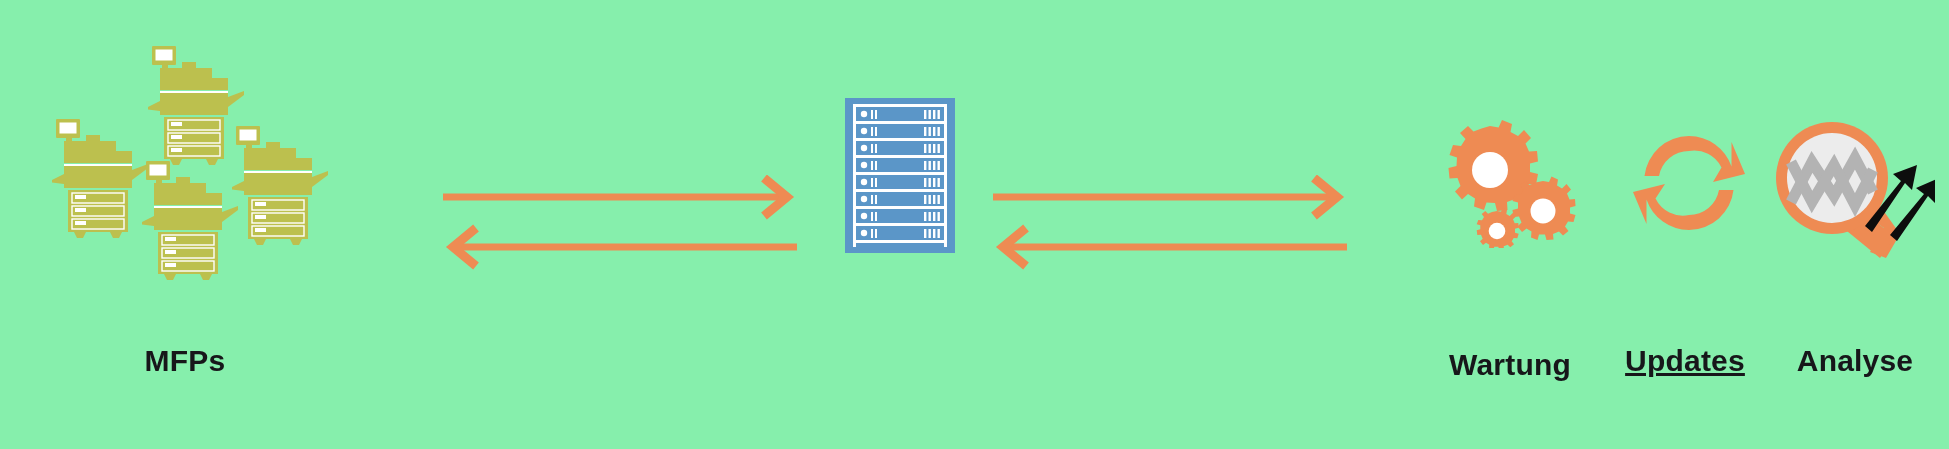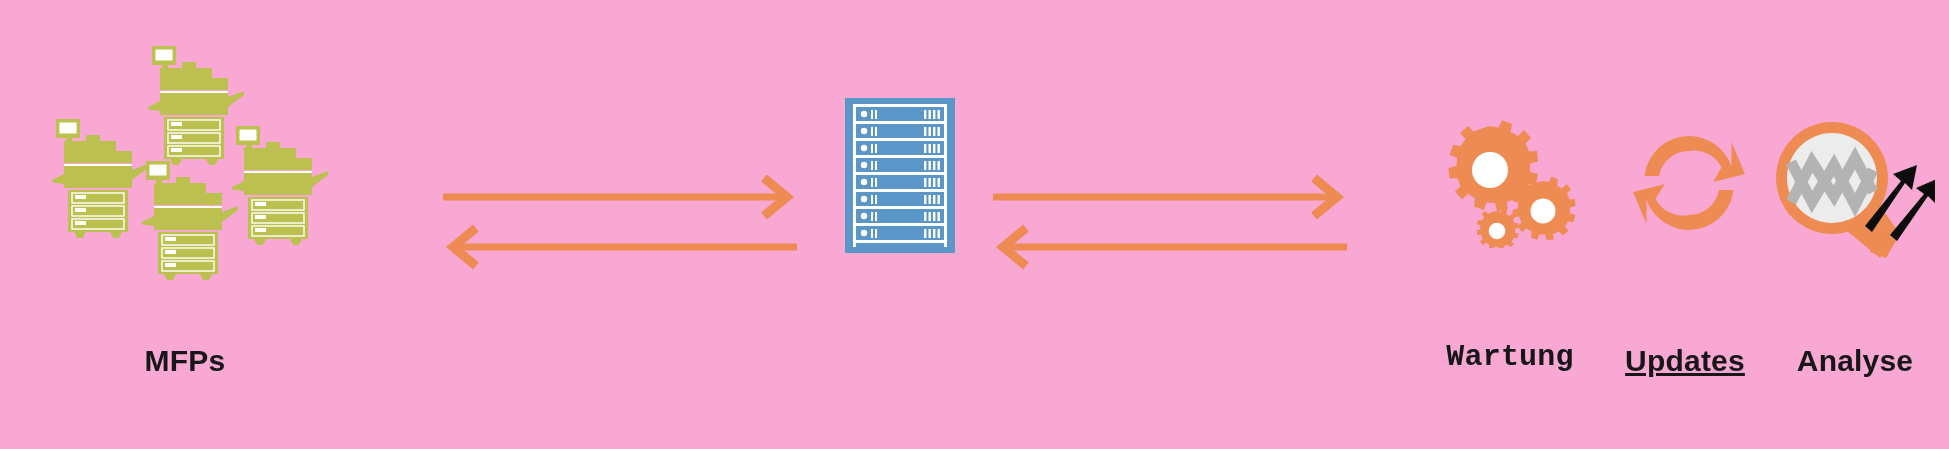--- a/index.html
+++ b/index.html
@@ -7,21 +7,21 @@
     padding: 0;
     background: #ffffff;
   }
   body {
     font-family: "Liberation Sans", sans-serif;
   }
   #canvas {
     position: relative;
     width: 1949px;
     height: 449px;
-    background: #f9a8d4;
+    background: #86efac;
     overflow: hidden;
   }
   .grp { position: absolute; }
 
   
   .label {
     position: absolute;
     font-family: "Liberation Sans", sans-serif;
     font-size: 30px;
     font-weight: 600;
@@ -280,21 +280,21 @@
             <path d="M0,-30 L6,-29 L8.5,-34.5 L15,-31.5 L14,-25.5 L19,-22.5 L23.5,-27 L28,-21.5 L24,-17.5 L26.5,-11.5 L32,-12 L32.5,-5 L27,-3.5 L27,2.5 L32.5,4 L30.5,11 L25,10.5 L22,15.5 L25.5,20 L20,24.5 L16,20.5 L10,23 L10.5,28.5 L3.5,29 L2,23.5 L-4,23.5 L-5.5,29 L-12,26.5 L-11.5,20.5 L-16.5,17.5 L-21,21 L-25.5,15.5 L-21.5,11.5 L-24,5.5 L-29.5,6 L-30.5,-1 L-25,-2.5 L-25,-8.5 L-30.5,-10 L-28,-16.5 L-22.5,-16 L-19.5,-21 L-23,-25.5 L-17.5,-30 L-13.5,-26 L-7.5,-28.5 Z"></path>
             <circle cx="0" cy="0" r="12.5" fill="#ffffff"></circle>
           </g>
           <g transform="translate(55,113)">
             <path d="M0,-20 L4,-19.3 L5.7,-23 L10,-21 L9.3,-17 L12.7,-15 L15.7,-18 L18.7,-14.3 L16,-11.7 L17.7,-7.7 L21.3,-8 L21.7,-3.3 L18,-2.3 L18,1.7 L21.7,2.7 L20.3,7.3 L16.7,7 L14.7,10.3 L17,13.3 L13.3,16.3 L10.7,13.7 L6.7,15.3 L7,19 L2.3,19.3 L1.3,15.7 L-2.7,15.7 L-3.7,19.3 L-8,17.7 L-7.7,13.7 L-11,11.7 L-14,14 L-17,10.3 L-14.3,7.7 L-16,3.7 L-19.7,4 L-20.3,-0.7 L-16.7,-1.7 L-16.7,-5.7 L-20.3,-6.7 L-18.7,-11 L-15,-10.7 L-13,-14 L-15.3,-17 L-11.7,-20 L-9,-17.3 L-5,-19 Z"></path>
             <circle cx="0" cy="0" r="8.3" fill="#ffffff"></circle>
           </g>
         </g>
       </svg>
     </div>
-    <div class="label" style="left:-5px; top:340px; width:190px;font-family:Liberation Mono, monospace;">Wartung</div>
+    <div class="label" style="left:-5px; top:348px; width:190px;">Wartung</div>
   </div>
 
   <div class="icon-block" style="left:1600px; top:0px; width:170px; height:400px;">
     <div style="position:absolute; left:32px; top:128px; width:115px; height:110px;">
       <svg viewBox="0 0 115 110" width="115" height="110">
         <g fill="#EE8B53">
           <path d="M57 8 A45 45 0 0 1 99.5 38.5 L99.5 14 L113 46 L81 54 L89.5 39.5 A30.5 30.5 0 0 0 57 23 A30.5 30.5 0 0 0 27 48 L12.5 48 A45 45 0 0 1 57 8 Z"></path>
           <path d="M57 102 A45 45 0 0 1 14.5 71.5 L14.5 96 L1 64 L33 56 L23.5 70.5 A30.5 30.5 0 0 0 57 87 A30.5 30.5 0 0 0 87 62 L101.5 62 A45 45 0 0 1 57 102 Z"></path>
         </g>
       </svg>

